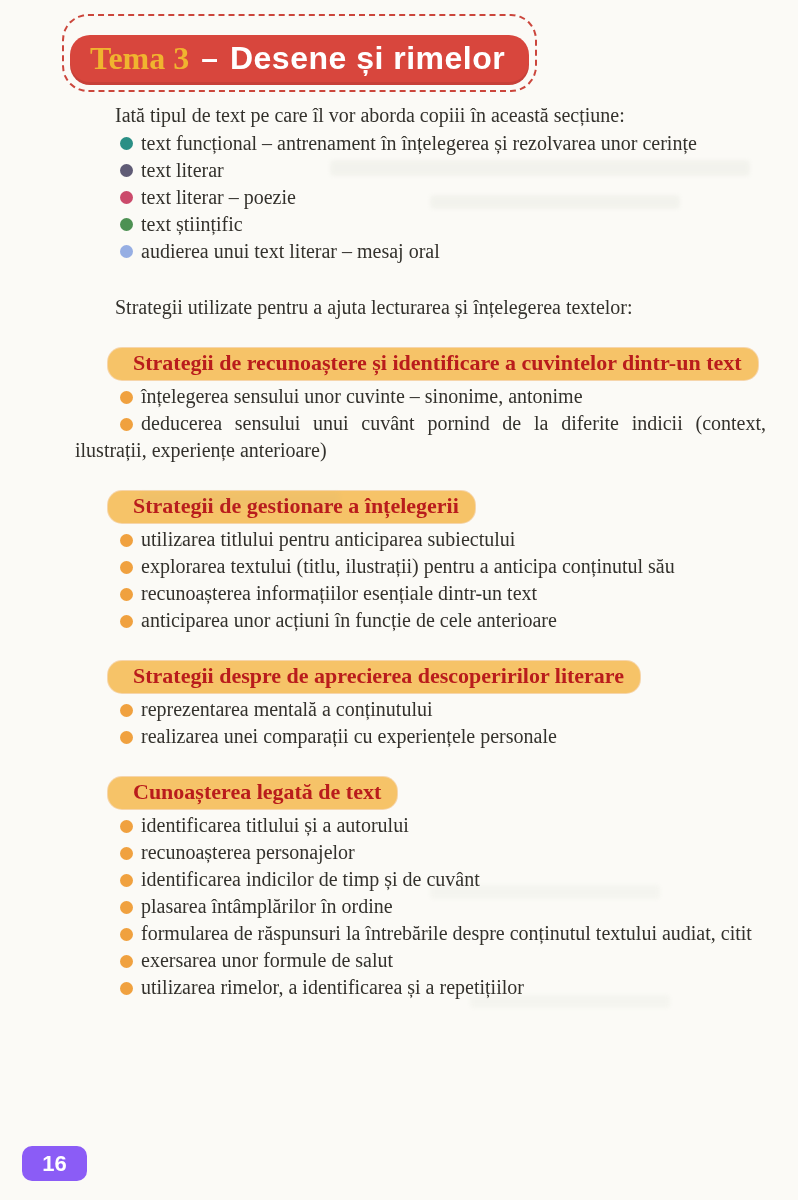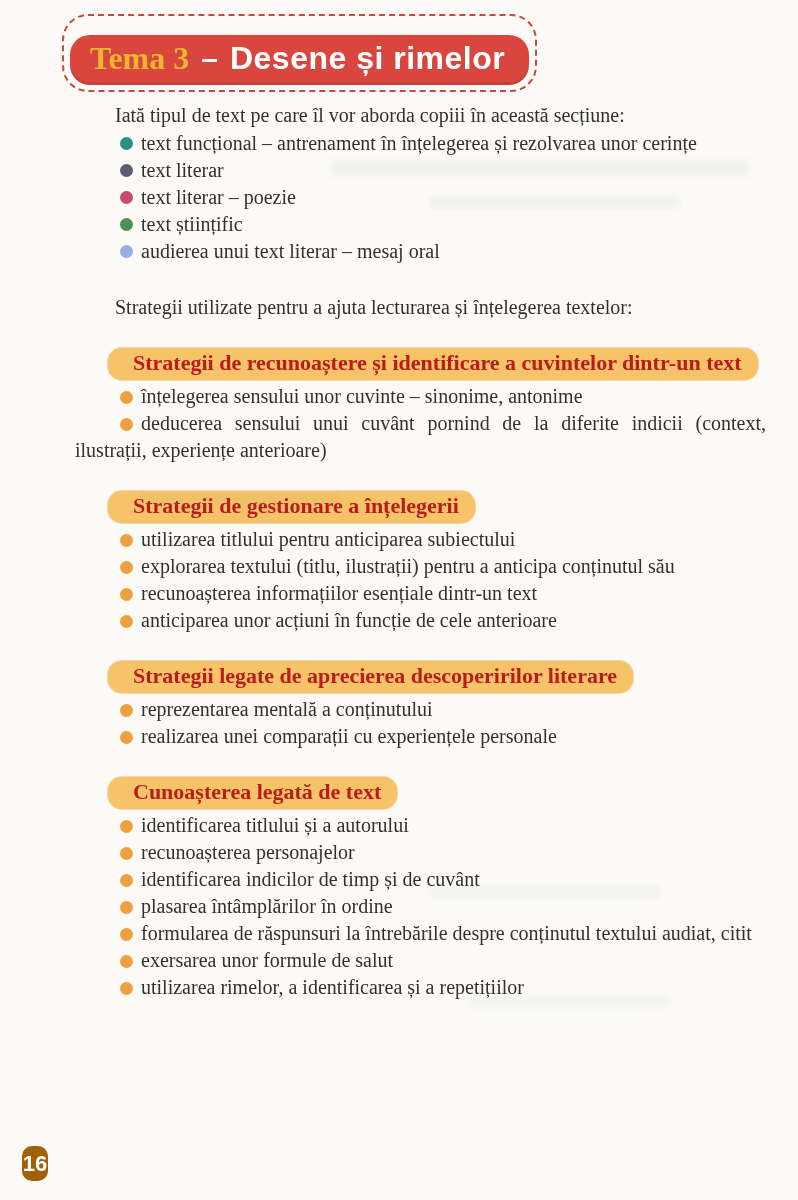--- a/index.html
+++ b/index.html
@@ -125,23 +125,23 @@
   .section p.item .dot {
     margin-right: 8px;
   }
   .section .items { margin-top: 3px; }
 
   
   .page-badge {
     position: absolute;
     left: 22px;
     top: 1146px;
-    width: 26px;
+    width: 65px;
     height: 35px;
-    background: #a16207;
+    background: #8b5cf6;
     border-radius: 10px;
     display: flex;
     align-items: center;
     justify-content: center;
     font-family: "Liberation Sans", sans-serif;
     font-weight: bold;
     font-size: 22px;
     color: #ffffff;
   }
 
@@ -222,21 +222,21 @@
     <span class="section-heading">Strategii de gestionare a înțelegerii</span>
     <div class="items">
       <p class="item"><span class="dot dot-orange"></span><span>utilizarea titlului pentru anticiparea subiectului</span></p>
       <p class="item"><span class="dot dot-orange"></span><span>explorarea textului (titlu, ilustrații) pentru a anticipa conținutul său</span></p>
       <p class="item"><span class="dot dot-orange"></span><span>recunoașterea informațiilor esențiale dintr-un text</span></p>
       <p class="item"><span class="dot dot-orange"></span><span>anticiparea unor acțiuni în funcție de cele anterioare</span></p>
     </div>
   </div>
 
   <div class="section">
-    <span class="section-heading">Strategii legate de aprecierea descoperirilor literare</span>
+    <span class="section-heading">Strategii despre de aprecierea descoperirilor literare</span>
     <div class="items">
       <p class="item"><span class="dot dot-orange"></span><span>reprezentarea mentală a conținutului</span></p>
       <p class="item"><span class="dot dot-orange"></span><span>realizarea unei comparații cu experiențele personale</span></p>
     </div>
   </div>
 
   <div class="section">
     <span class="section-heading">Cunoașterea legată de text</span>
     <div class="items">
       <p class="item"><span class="dot dot-orange"></span><span>identificarea titlului și a autorului</span></p>

